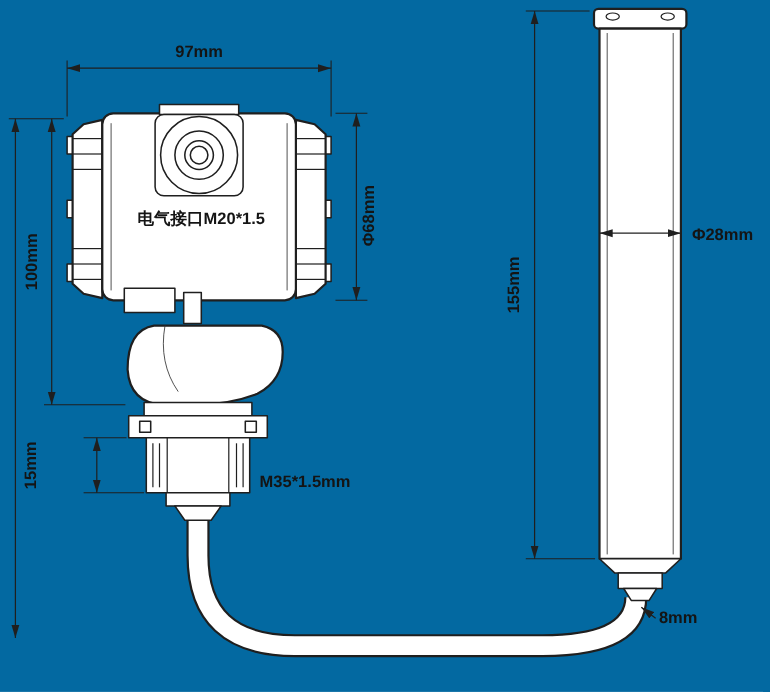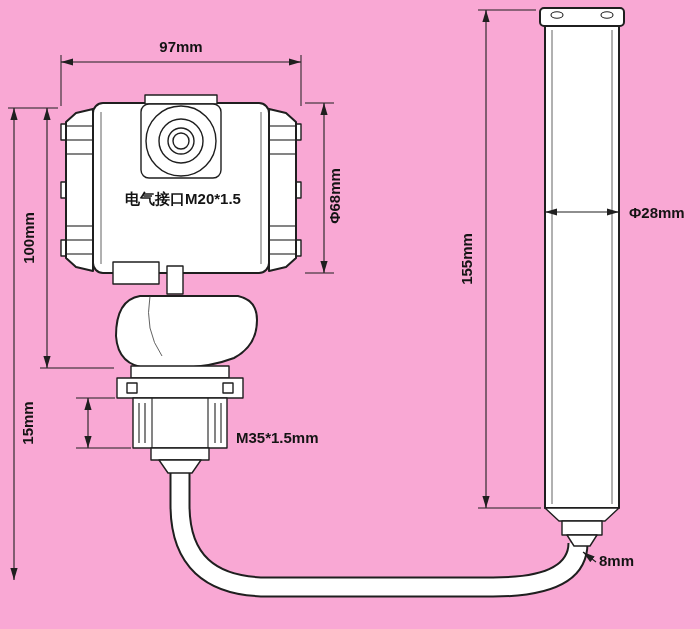--- a/index.html
+++ b/index.html
@@ -1,16 +1,16 @@
 <!DOCTYPE html>
 <html><head>
 <meta charset="utf-8">
 <style>
   html,body{margin:0;padding:0;background:#ffffff;}
-  .stage{width:700px;height:629px;position:relative;background:#f9a8d4;overflow:hidden;}
+  .stage{width:700px;height:629px;position:relative;background:#0369a1;overflow:hidden;}
   svg{display:block;}
   .outline{fill:#ffffff;stroke:#1f1f1f;stroke-width:2;stroke-linejoin:round;}
   .detail{fill:#ffffff;stroke:#1f1f1f;stroke-width:1.4;stroke-linejoin:round;}
   .thin{fill:none;stroke:#1f1f1f;stroke-width:1.1;}
   .faint{fill:none;stroke:#3a3a3a;stroke-width:0.8;}
   .dim{fill:none;stroke:#1f1f1f;stroke-width:1.1;}
   .ext{fill:none;stroke:#1f1f1f;stroke-width:1;}
   .cable-outer{fill:none;stroke:#1f1f1f;stroke-width:21;}
   .cable-inner{fill:none;stroke:#ffffff;stroke-width:17;}
   .dimtext{font:600 15px "Liberation Sans", sans-serif;fill:#141414;}

